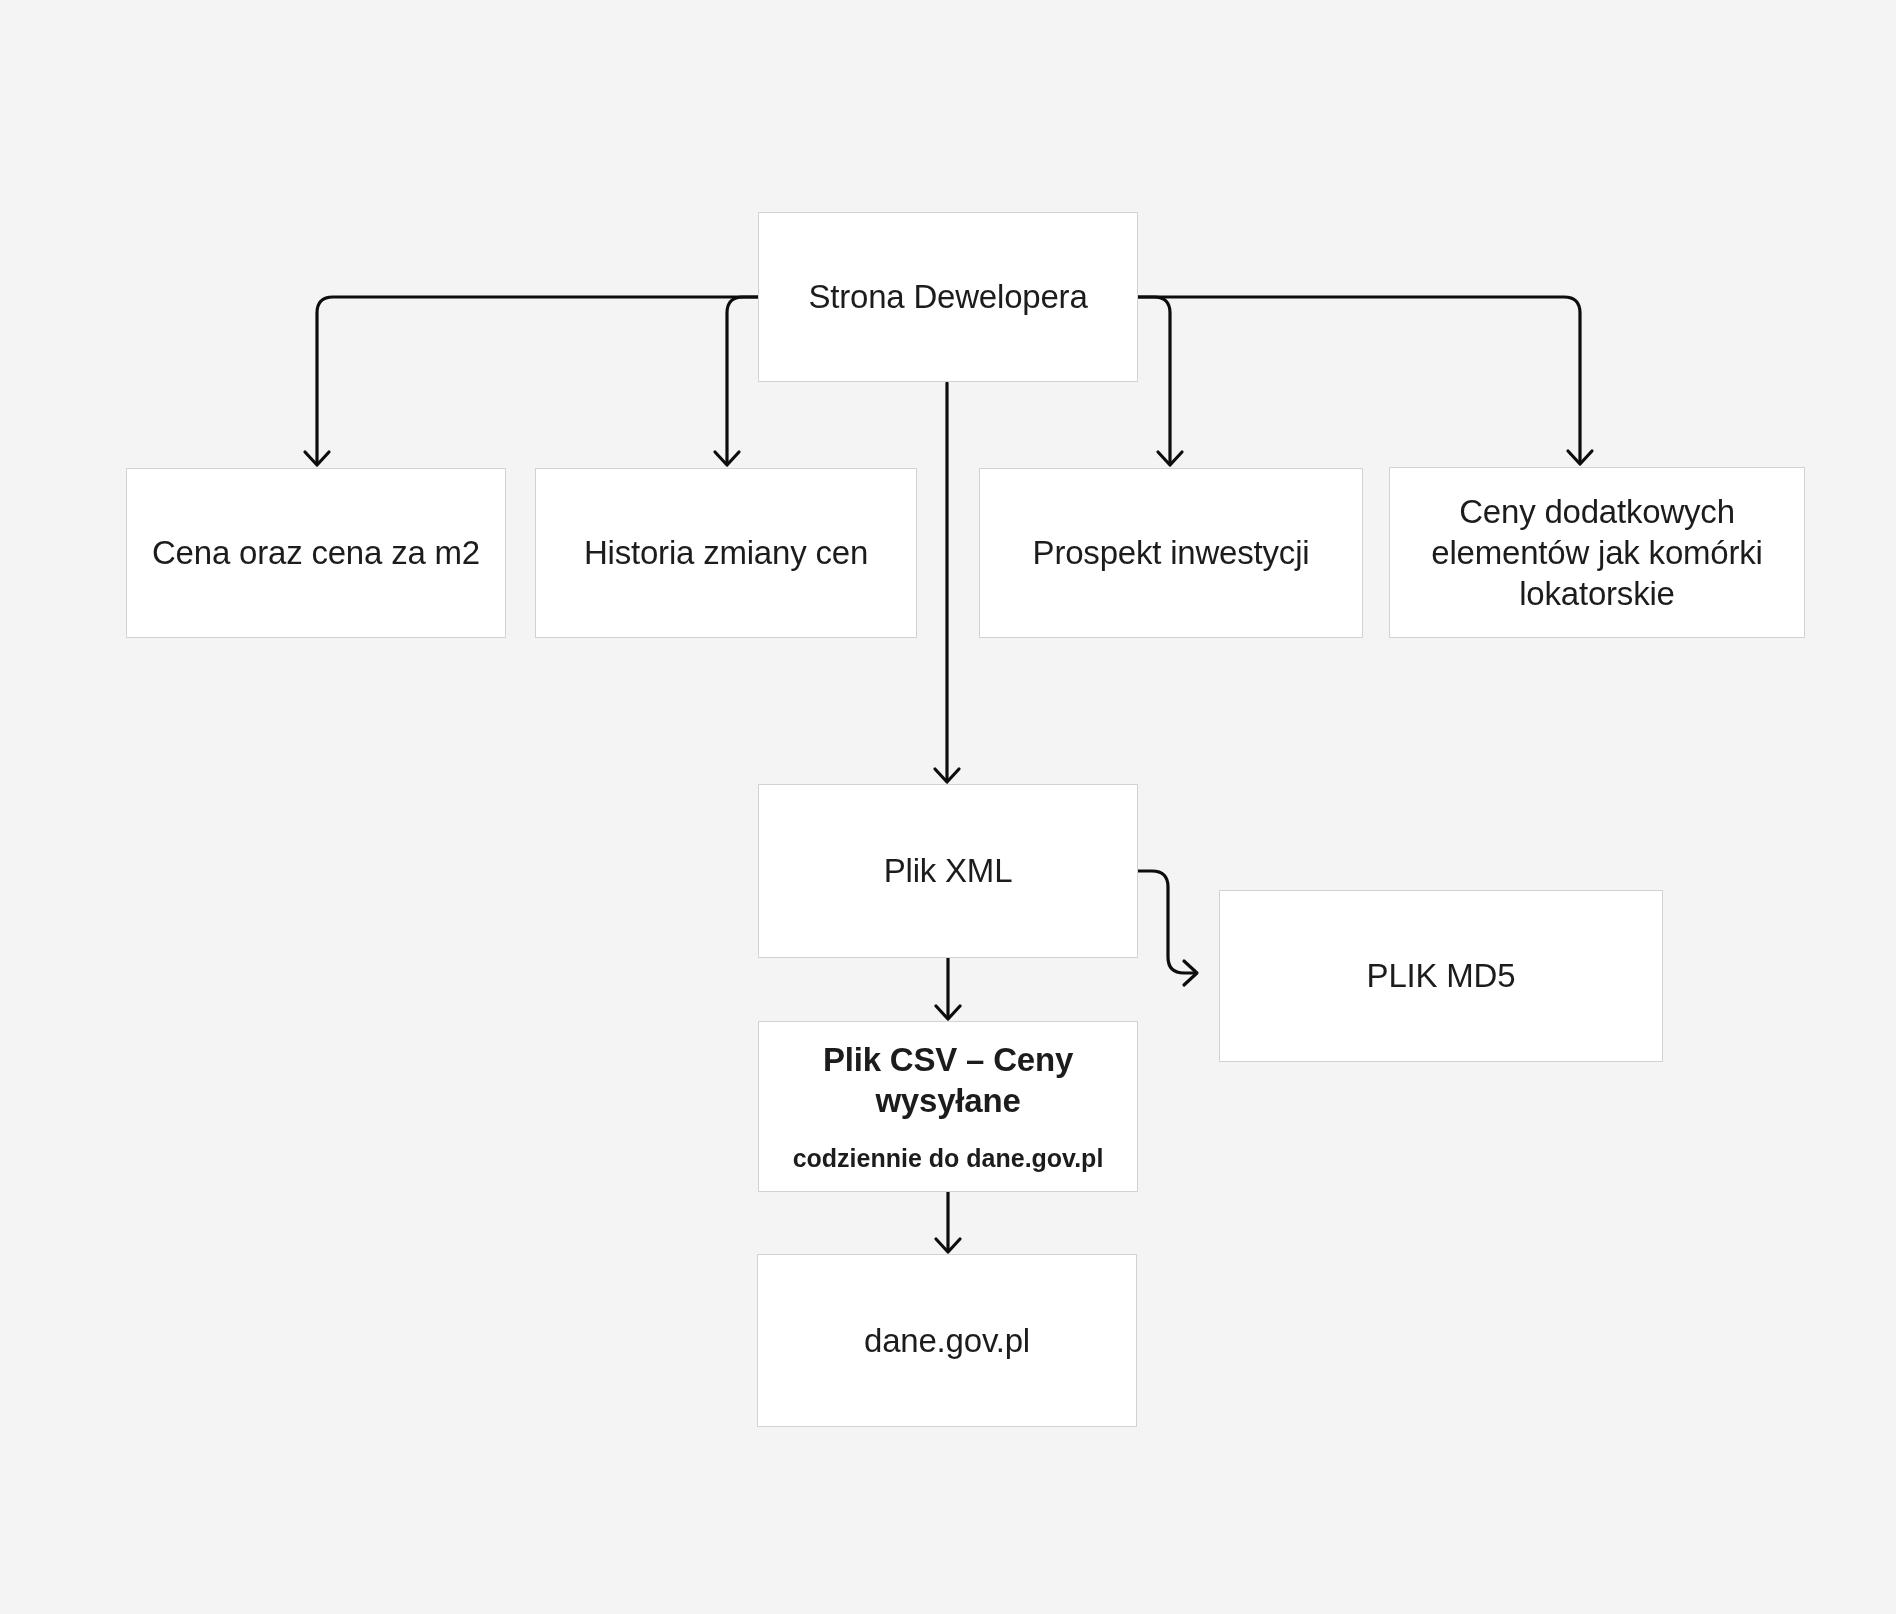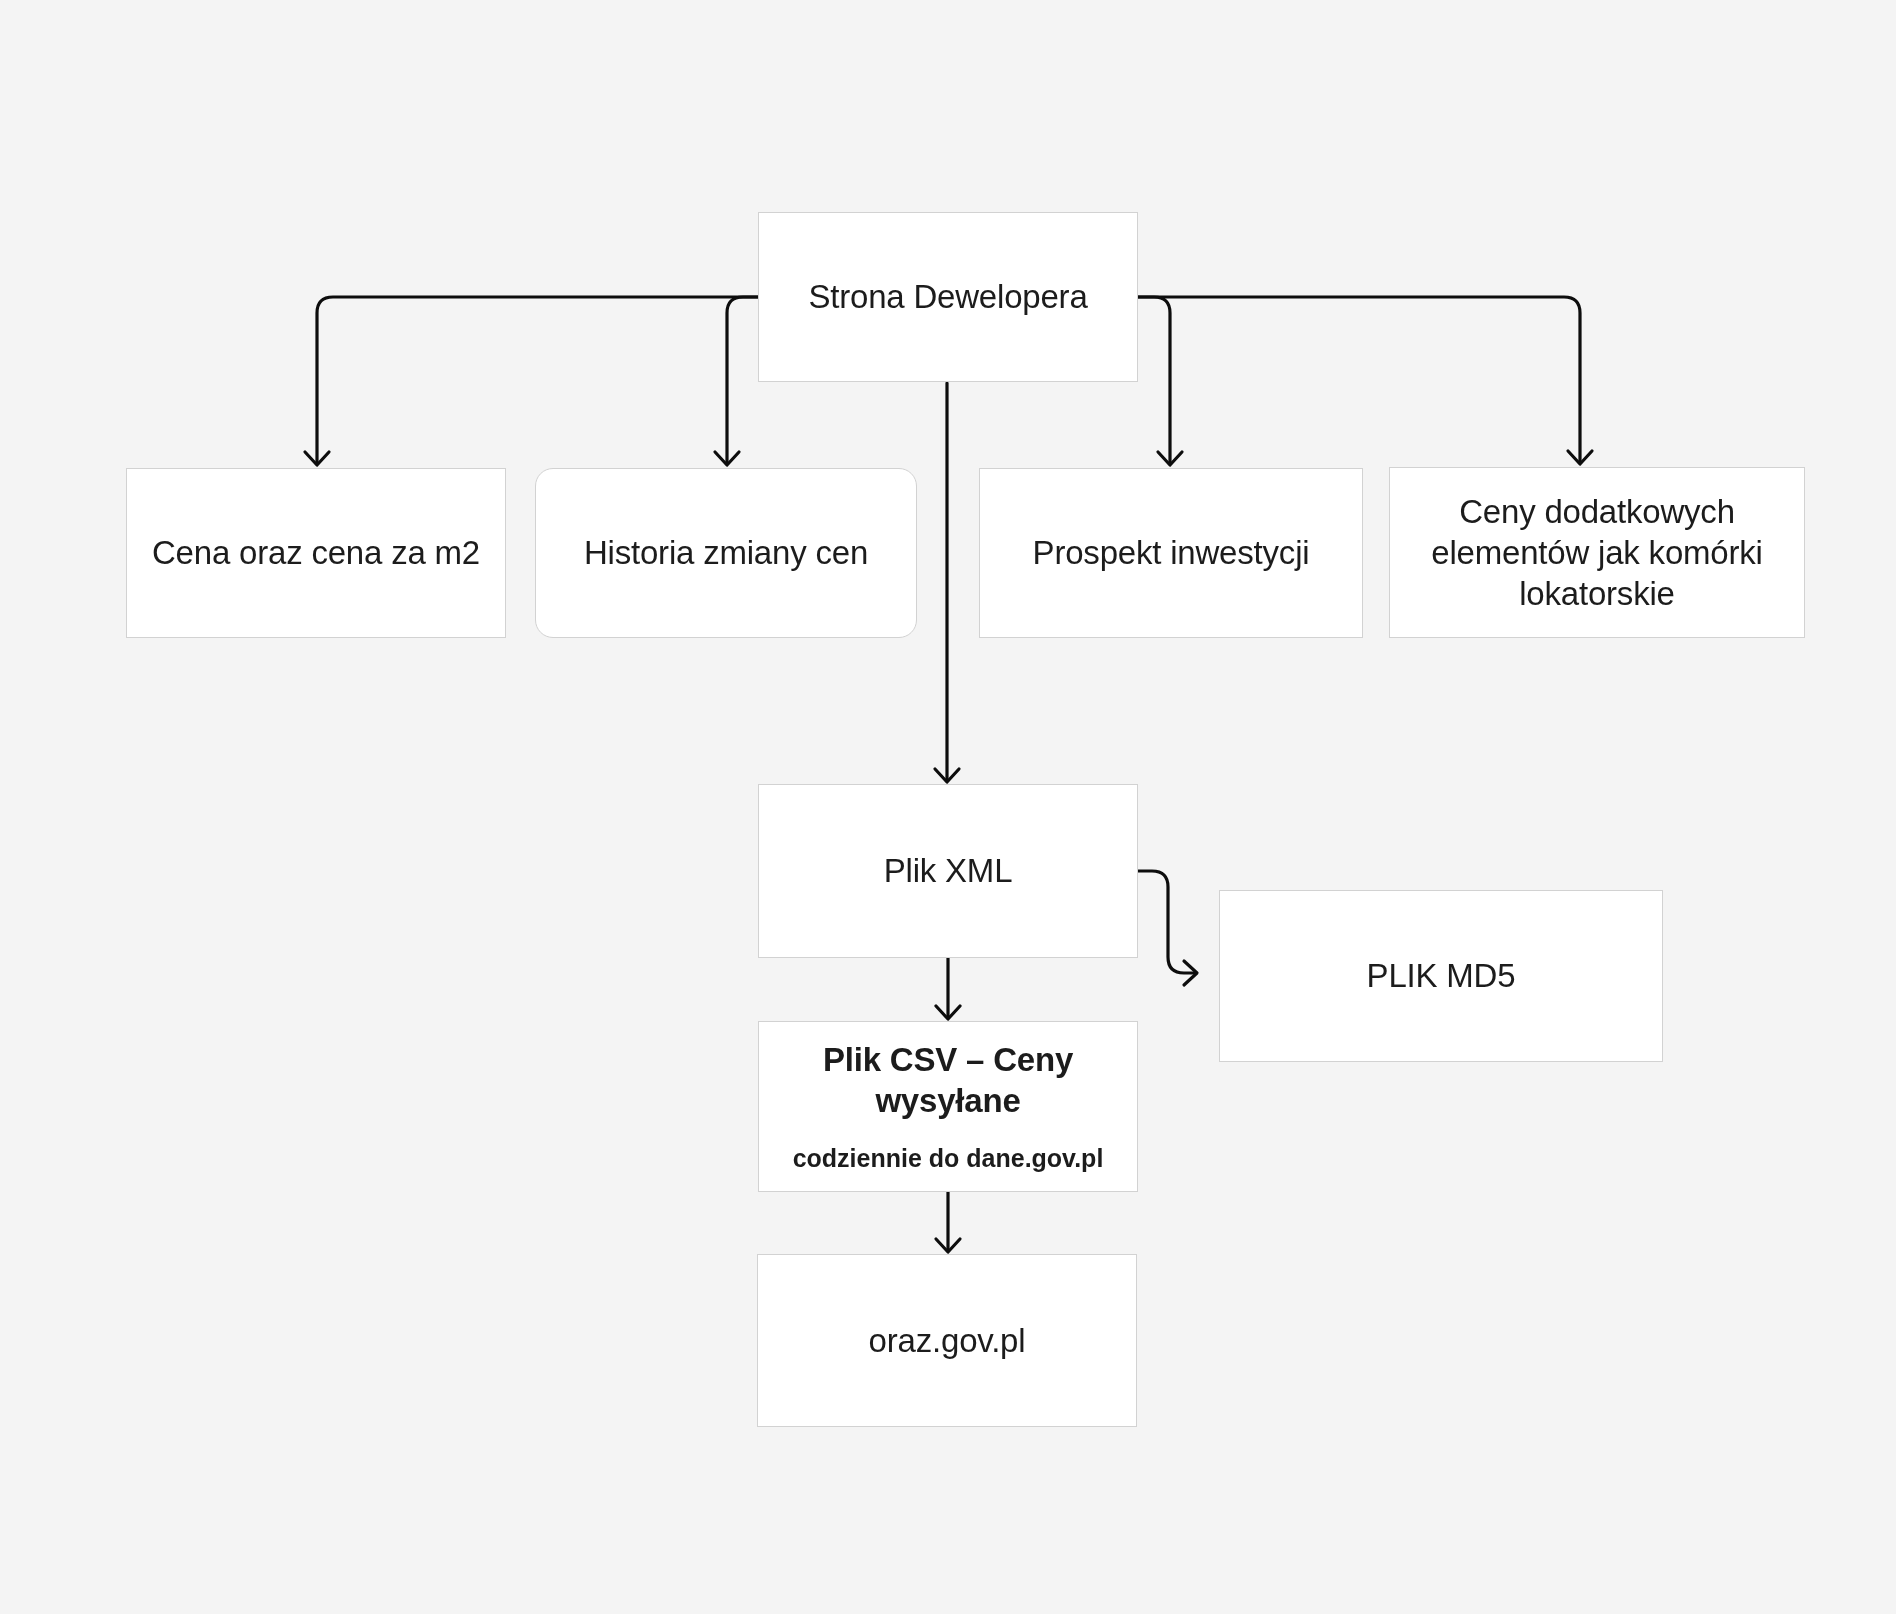--- a/index.html
+++ b/index.html
@@ -100,21 +100,21 @@
   </svg>
 
   <div class="node" style="left:758px; top:212px; width:380px; height:170px;text-align:right;">
     <span>Strona Dewelopera</span>
   </div>
 
   <div class="node" style="left:126px; top:468px; width:380px; height:170px;">
     <span>Cena oraz cena za m2</span>
   </div>
 
-  <div class="node" style="left:535px; top:468px; width:382px; height:170px;border-radius:18px;">
+  <div class="node" style="left:535px; top:468px; width:382px; height:170px;">
     <span>Historia zmiany cen</span>
   </div>
 
   <div class="node" style="left:979px; top:468px; width:384px; height:170px;">
     <span>Prospekt inwestycji</span>
   </div>
 
   <div class="node" style="left:1389px; top:467px; width:416px; height:171px;">
     <span>Ceny dodatkowych elementów jak komórki lokatorskie</span>
   </div>
@@ -126,16 +126,16 @@
   <div class="node" style="left:1199px; top:890px; width:444px; height:172px;margin-left:20px;">
     <span>PLIK MD5</span>
   </div>
 
   <div class="node" style="left:758px; top:1021px; width:380px; height:171px;font-weight:bold;">
     <span>Plik CSV – Ceny wysyłane</span>
     <span class="sub">codziennie do dane.gov.pl</span>
   </div>
 
   <div class="node" style="left:757px; top:1254px; width:380px; height:173px;">
-    <span>oraz.gov.pl</span>
+    <span>dane.gov.pl</span>
   </div>
 
 </div>
 
 </body></html>

